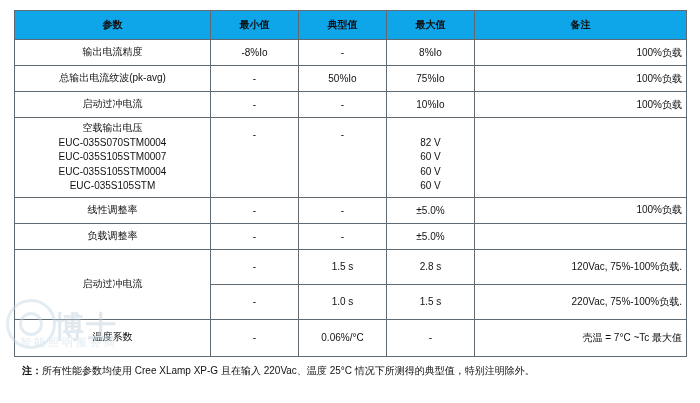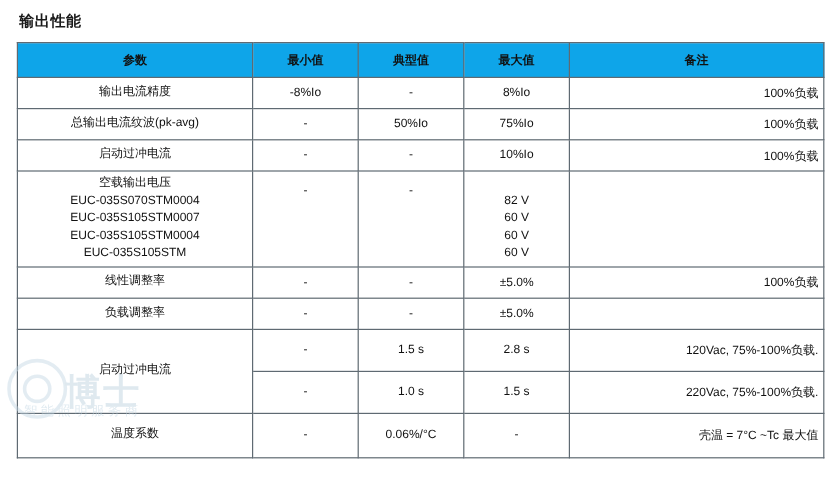--- a/index.html
+++ b/index.html
@@ -124,21 +124,20 @@
     height: 18px;
     border: 3px solid #c3d7e4;
     border-radius: 50%;
   }
 </style>
 </head>
 <body>
 
 <div class="page">
 
-  <div class="doc-title">输出性能</div>
 
   <table class="spec">
     <colgroup>
       <col style="width:196px">
       <col style="width:88px">
       <col style="width:88px">
       <col style="width:88px">
       <col style="width:212px">
     </colgroup>
     <thead>
@@ -225,20 +224,23 @@
       <tr>
         <td class="param" style="height:30px">温度系数</td>
         <td class="ctr">-</td>
         <td class="ctr">0.06%/°C</td>
         <td class="ctr">-</td>
         <td class="note">壳温 = 7°C ~Tc 最大值</td>
       </tr>
     </tbody>
   </table>
 
+  <div class="footnote">
+    <b>注：</b><span>所有性能参数均使用 Cree XLamp XP-G 且在输入 220Vac、温度 25°C 情况下所测得的典型值，特别注明除外。</span>
+  </div>
 
   <div class="watermark">
     <div class="wm-ring"></div>
     <div class="wm-text">博士</div>
     <div class="wm-sub">智能照明服务商</div>
   </div>
 
 </div>
 
 </body></html>

